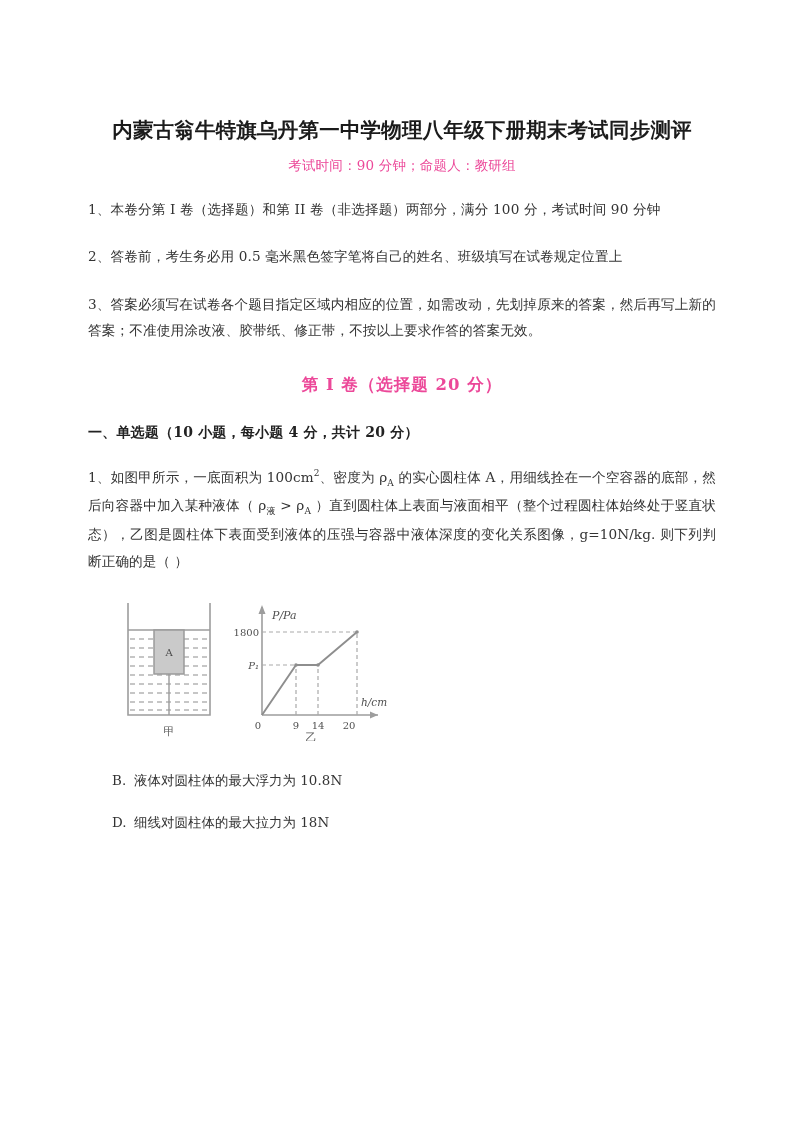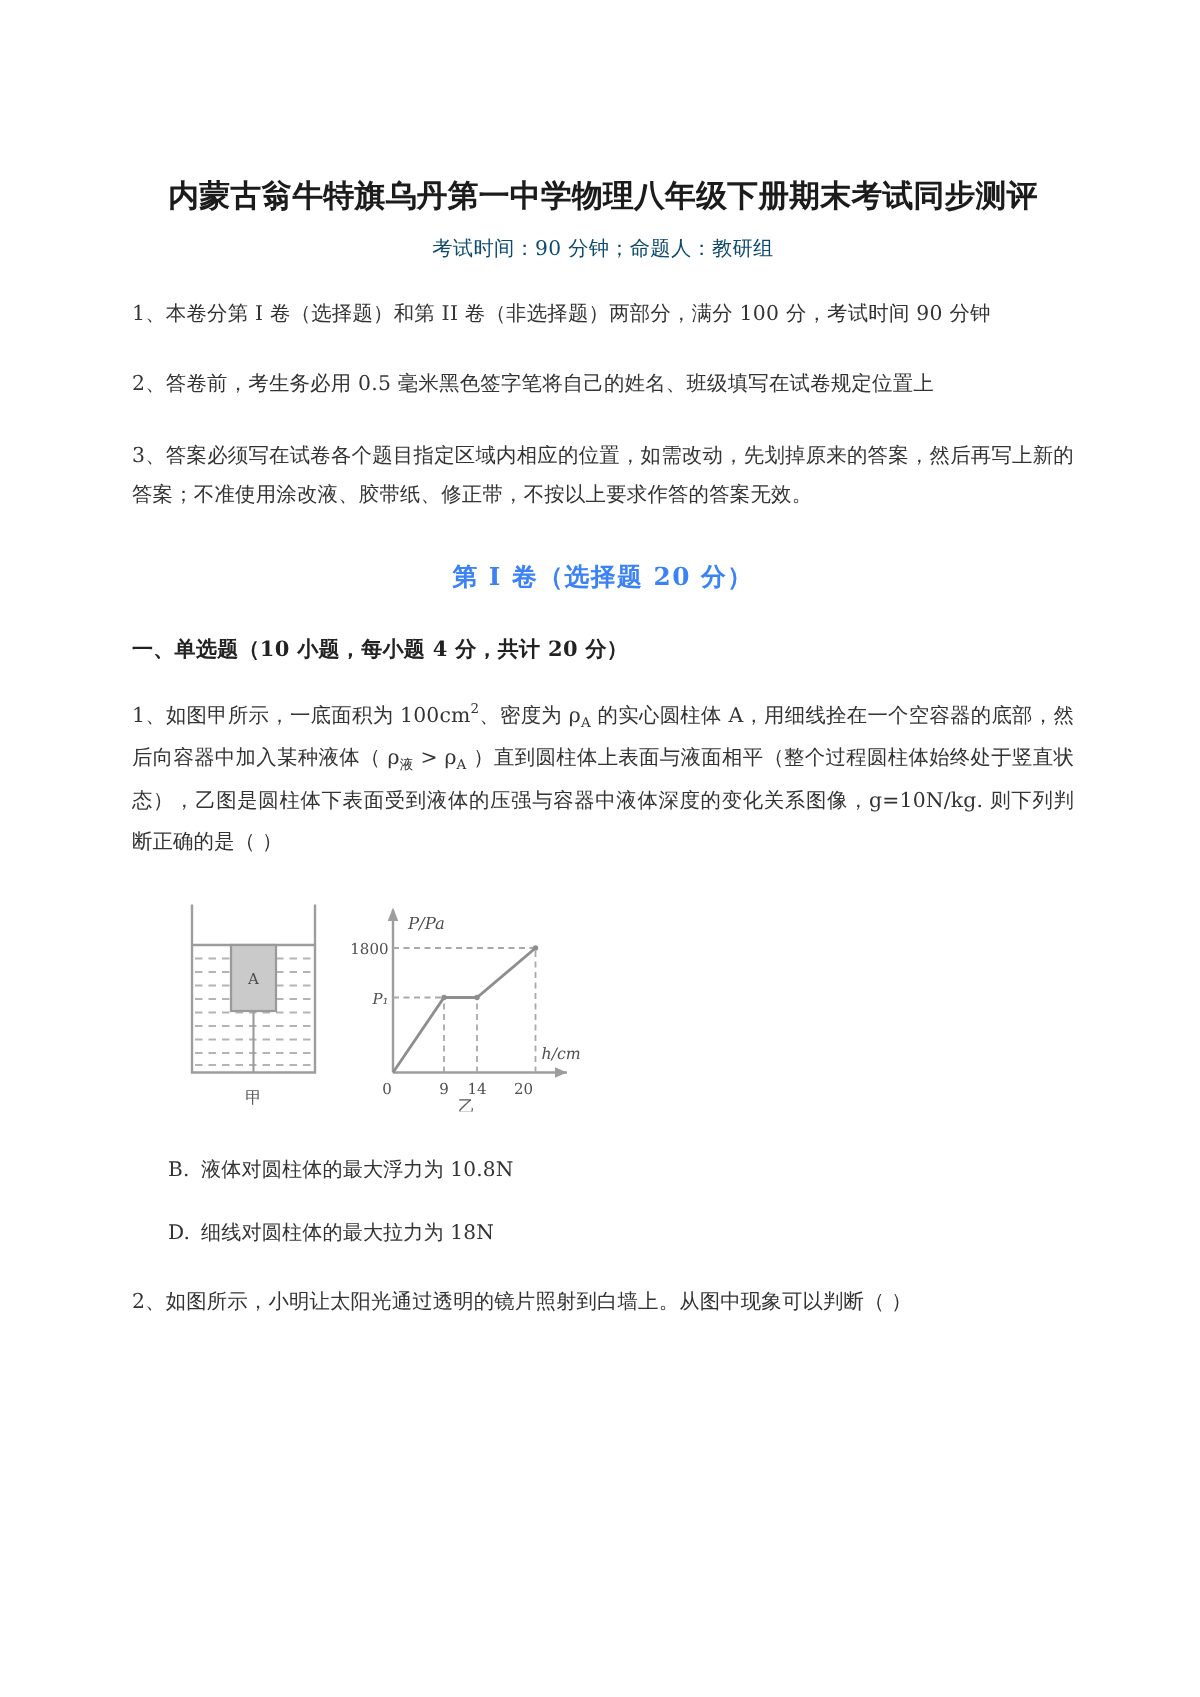--- a/index.html
+++ b/index.html
@@ -40,21 +40,21 @@
     letter-spacing: 0.2px;
     color: #1b1b1b;
     white-space: nowrap;
     line-height: 1.3;
   }
   .doc-subtitle {
     margin: 0;
     padding-top: 13px;
     font-size: 13.5px;
     text-align: center;
-    color: #0c4a6e;
+    color: #ec4899;
     letter-spacing: 0.2px;
   }
 
   
   .notice-head {
     margin: 0;
     padding-top: 28px;
     font-size: 13.8px;
     font-weight: bold;
     color: #222;
@@ -70,21 +70,21 @@
     letter-spacing: 0.15px;
   }
 
   
   .part-title {
     margin: 0;
     padding-top: 30px;
     font-size: 16.5px;
     font-weight: bold;
     text-align: center;
-    color: #3b82f6;
+    color: #ec4899;
     letter-spacing: 1px;
   }
   .sub-title {
     margin: 0;
     padding-top: 28px;
     font-size: 14px;
     font-weight: bold;
     color: #222;
     letter-spacing: 0.2px;
   }
@@ -207,16 +207,15 @@
           <text x="205" y="152" font-size="11" fill="#5a5a5a" text-anchor="middle" font-family="'DejaVu Serif',serif">乙</text>
         </svg>
       </div>
     </div>
 
     <div class="options">
       <p class="option"><span class="opt-key">B.</span><span>液体对圆柱体的最大浮力为 10.8N</span></p>
       <p class="option"><span class="opt-key">D.</span><span>细线对圆柱体的最大拉力为 18N</span></p>
     </div>
 
-    <p class="question"><span>2、</span><span>如图所示，小明让太阳光通过透明的镜片照射到白墙上。从图中现象可以判断（      ）</span></p>
 
   </div>
 </div>
 
 </body></html>

